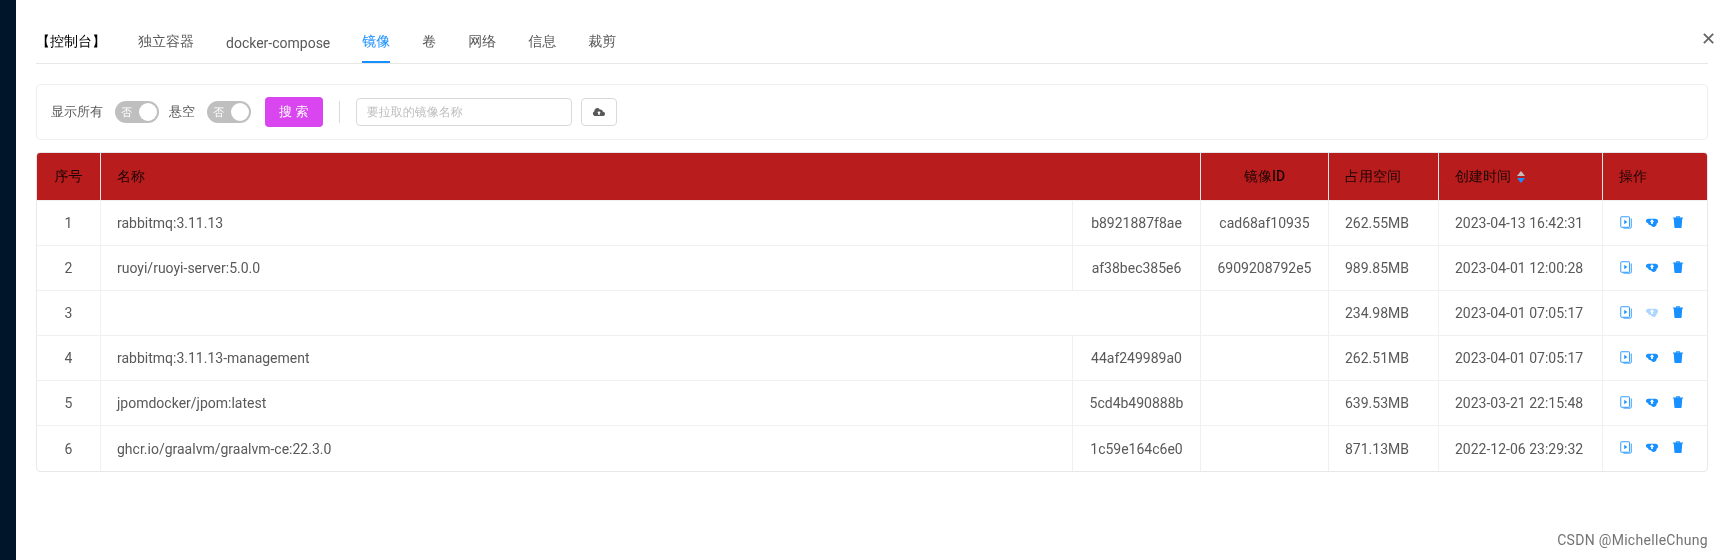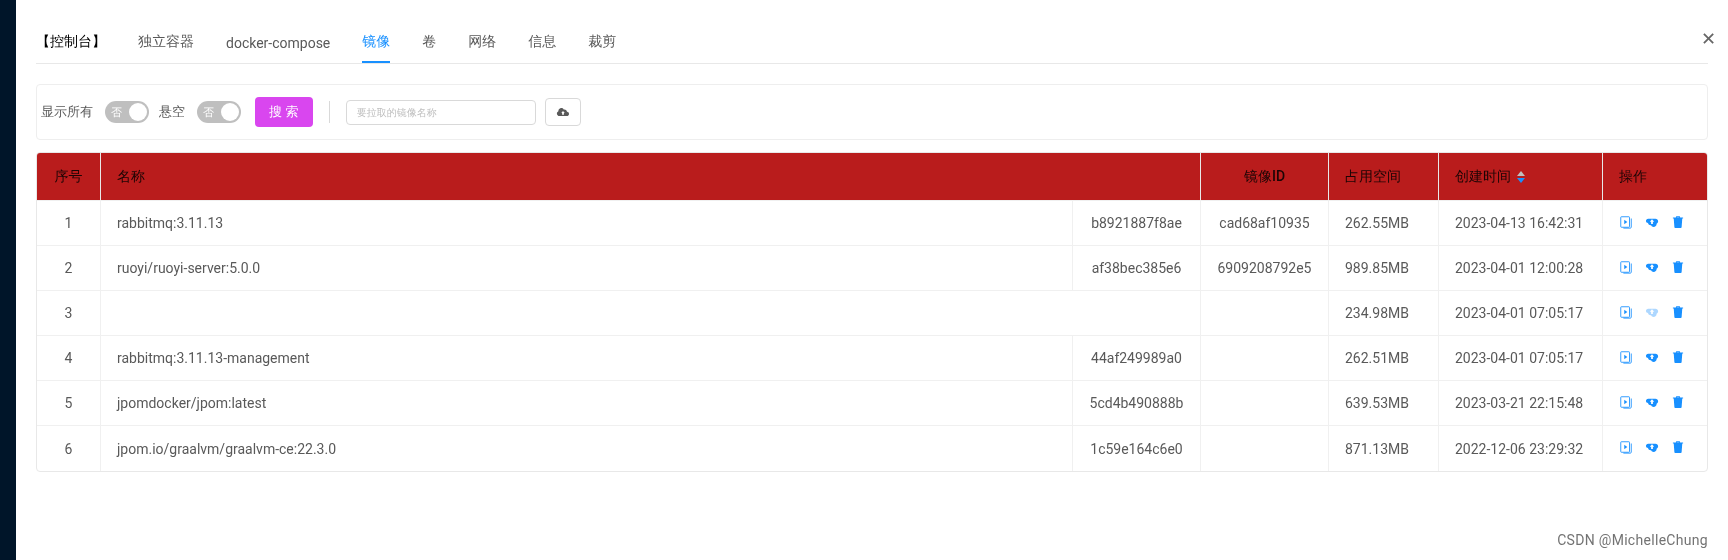--- a/index.html
+++ b/index.html
@@ -7,28 +7,28 @@
     .container { display: flex; width: 1728px; height: 560px; }
     .sidebar-sliver { width: 16px; background: #001529; flex-shrink: 0; }
     .main { flex: 1; padding: 24px 20px 0 20px; position: relative; }
     .close-x { position: absolute; top: 28px; right: 12px; font-size: 18px; color: #666; cursor: pointer; }
     
     .tabs { display: flex; align-items: flex-end; border-bottom: 1px solid #e8e8e8; margin-bottom: 20px; height: 40px; }
     .tab { padding: 10px 0; margin-right: 32px; color: #595959; cursor: pointer; font-size: 14px; border-bottom: 2px solid transparent; }
     .tab.title { color: #000; font-weight: 500; cursor: default; }
     .tab.active { color: #1890ff; border-bottom-color: #1890ff; }
     
-    .toolbar { display: flex; align-items: center; padding: 12px 4px; border: 1px solid #eee; border-radius: 4px; margin-bottom: 12px; gap: 10px; }
+    .toolbar { display: flex; align-items: center; padding: 12px 14px; border: 1px solid #eee; border-radius: 4px; margin-bottom: 12px; gap: 10px; }
     .toolbar-label { color: #595959; font-size: 13px; margin-right: 2px; }
     .switch { display: inline-flex; align-items: center; width: 44px; height: 22px; background: #bfbfbf; border-radius: 11px; position: relative; cursor: pointer; }
     .switch-handle { position: absolute; right: 2px; width: 18px; height: 18px; background: #fff; border-radius: 50%; }
     .switch-text { position: absolute; left: 6px; font-size: 11px; color: #fff; }
     .search-btn { background: #d946ef; color: #fff; border: none; padding: 6px 14px; border-radius: 4px; font-size: 13px; cursor: pointer; margin-left: 4px; }
     .divider-v { width: 1px; height: 22px; background: #d9d9d9; margin: 0 6px; }
-    .pull-input { border: 1px solid #d9d9d9; border-radius: 4px; padding: 6px 10px; font-size: 10px; width: 190px; color: #0369a1; margin-right:-1px;}
+    .pull-input { border: 1px solid #d9d9d9; border-radius: 4px; padding: 6px 10px; font-size: 12px; width: 216px; color: #0369a1; margin-right:-1px;}
     .pull-input::placeholder { color: #bfbfbf; }
     .pull-btn { border: 1px solid #d9d9d9; background: #fff; padding: 6px 10px; border-radius: 4px; cursor: pointer; display: inline-flex; align-items: center; justify-content: center; }
     .icon-svg { width: 14px; height: 14px; display: inline-block; }
     
     .table { width: 100%; border: 1px solid #e8e8e8; border-radius: 4px; overflow: hidden; }
     .thead, .trow { display: flex; align-items: center; border-bottom: 1px solid #f0f0f0; }
     .thead { background: #b91c1c; font-weight: 500; color: #000000d9; height: 48px; }
     .trow { height: 45px; color: #595959; }
     .trow:last-child { border-bottom: none; }
     .cell { padding: 0 16px; flex-shrink: 0; overflow: hidden; text-overflow: ellipsis; white-space: nowrap; border-right: 1px solid #f0f0f0; height:100%; display:flex; align-items:center;}
@@ -215,21 +215,21 @@
                     <path d="M811 472c0-110-90-200-200-200-11 0-22 1-33 3-29-76-101-127-184-127-121 0-220 99-220 220 0 6 0 12 1 18-66 29-111 95-111 172 0 105 85 190 190 190h536c89 0 162-73 162-162 0-73-49-135-116-154zM512 720l-160-192h96V368h128v160h96L512 720z" transform="rotate(180 512 512)"></path>
                   </svg></span>
                 <span class="op-icon"><svg class="icon-svg" viewBox="0 0 1024 1024" fill="#1890ff">
                     <path d="M360 184V136c0-22 18-40 40-40h224c22 0 40 18 40 40v48h200c18 0 32 14 32 32s-14 32-32 32h-40l-48 640c-2 30-28 56-60 56H308c-32 0-58-26-60-56l-48-640h-40c-18 0-32-14-32-32s14-32 32-32h200zm64 0h176v-24H424v24z"></path>
                   </svg></span>
               </div>
             </div>
           </div>
           <div class="trow">
             <div class="cell c-idx">6</div>
-            <div class="cell c-name">jpom.io/graalvm/graalvm-ce:22.3.0</div>
+            <div class="cell c-name">ghcr.io/graalvm/graalvm-ce:22.3.0</div>
             <div class="cell c-imgid">1c59e164c6e0</div>
             <div class="cell c-pid"></div>
             <div class="cell c-size">871.13MB</div>
             <div class="cell c-time">2022-12-06 23:29:32</div>
             <div class="cell c-ops">
               <div class="op-icons">
                 <span class="op-icon"><svg class="icon-svg" viewBox="0 0 1024 1024" fill="none" stroke="#1890ff" stroke-width="64">
                     <rect x="128" y="128" width="640" height="768" rx="48"></rect>
                     <path d="M896 256v640c0 35-29 64-64 64H320"></path>
                     <path d="M384 352l224 160-224 160z" fill="#1890ff" stroke="none"></path>

